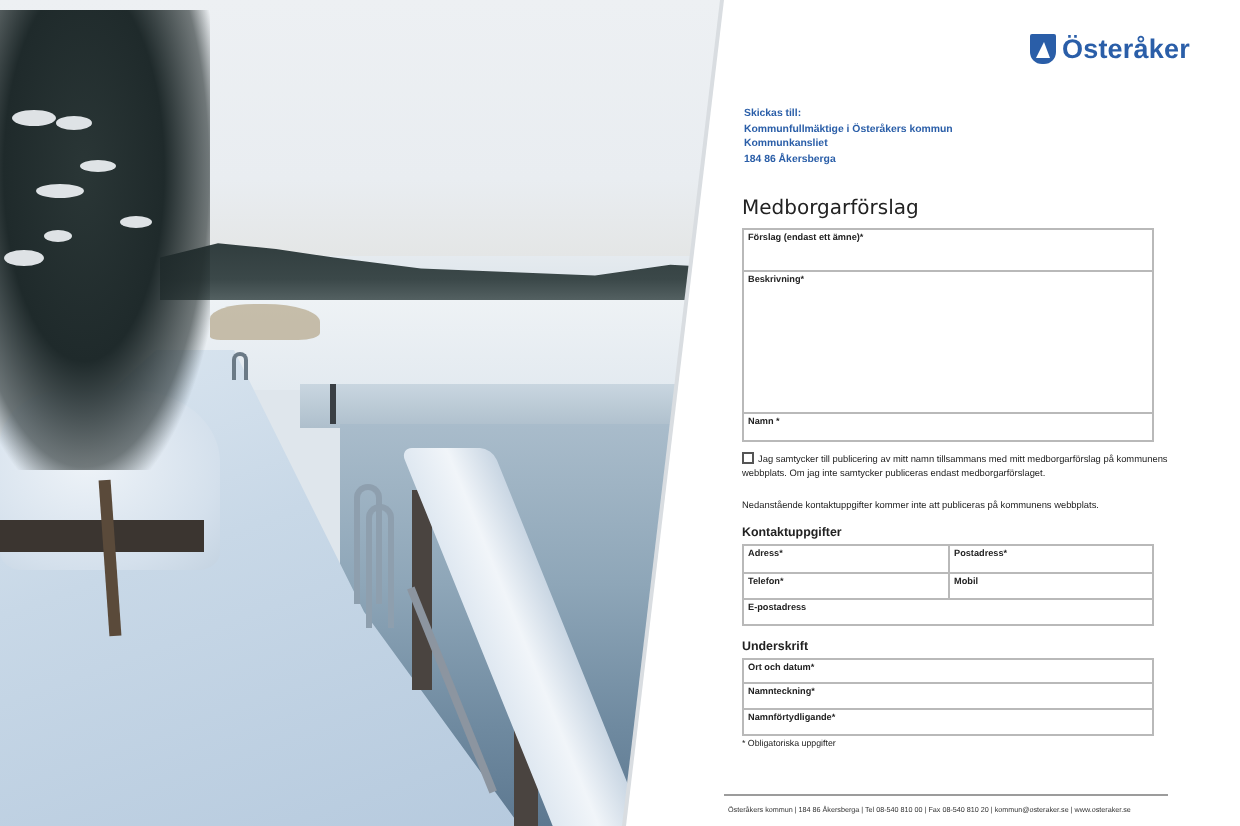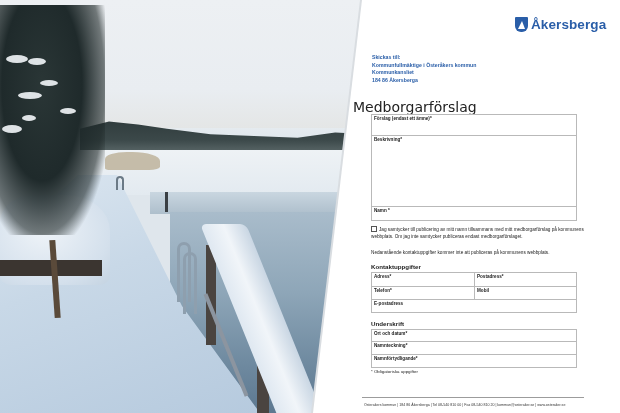--- a/index.html
+++ b/index.html
@@ -59,21 +59,21 @@
   }
   .logo { position: absolute; left: 515px; top: 15px; height: 18px; display: flex; align-items: center; gap: 3px; }
   .logo-shield { width: 13px; height: 15px; background: #2a5ea8; border-radius: 1px 1px 6px 6px; position: relative; overflow: hidden; }
   .logo-shield::after { content: ""; position: absolute; left: 3px; top: 4px; width: 0; height: 0;
     border-left: 4px solid transparent; border-right: 3px solid transparent; border-bottom: 8px solid #ffffff; }
   .logo-text { font-size: 13.5px; color: #2a5ea8; font-weight: bold; letter-spacing: 0.1px; }
 
   .address { position: absolute; left: 372px; top: 54px; font-size: 5.2px; line-height: 7.6px; color: #2a5ea8; font-weight: bold; }
   .address div { white-space: nowrap; }
 
-  .doc-title { position: absolute; left: 353px; top: 99px; font-size: 14px; color: #222; font-family: "DejaVu Sans", sans-serif; }
+  .doc-title { position: absolute; left: 371px; top: 99px; font-size: 10px; color: #222; font-family: "DejaVu Sans", sans-serif; }
 
   .fbox { position: absolute; border: 1px solid #b9b9b9; }
   .fbox .lbl { position: absolute; left: 2px; top: 1px; font-size: 4.6px; font-weight: bold; color: #222; white-space: nowrap; }
   .fcell { position: absolute; border: 1px solid #b9b9b9; }
   .fcell .lbl { position: absolute; left: 2px; top: 1px; font-size: 4.6px; font-weight: bold; color: #222; white-space: nowrap; }
 
   .consent { position: absolute; left: 371px; top: 226px; width: 215px; font-size: 4.7px; line-height: 7.2px; color: #222; }
   .consent-box { display: inline-block; width: 6px; height: 6px; border: 1px solid #555; vertical-align: -1px; margin-right: 2px; }
   .note { position: absolute; left: 371px; top: 250px; font-size: 4.7px; color: #222; white-space: nowrap; }
   .section-h { position: absolute; left: 371px; font-size: 6.2px; font-weight: bold; color: #222; }
@@ -112,21 +112,21 @@
   <div class="railing-post" style="left:257px;top:328px;width:12px;height:85px;"></div>
   <div class="railing-bar" style="left:224px;top:290px;width:4px;height:110px;transform:rotate(-22deg);"></div>
   <div class="railing-top"></div>
 </div>
 
 <div class="page-shadow"></div>
 <div class="page"></div>
 
 <div class="logo">
   <span class="logo-shield"></span>
-  <span class="logo-text">Åkersberga</span>
+  <span class="logo-text">Österåker</span>
 </div>
 
 <div class="address">
   <div>Skickas till:</div>
   <div>Kommunfullmäktige i Österåkers kommun</div>
   <div>Kommunkansliet</div>
   <div>184 86 Åkersberga</div>
 </div>
 
 <div class="doc-title">Medborgarförslag</div>

